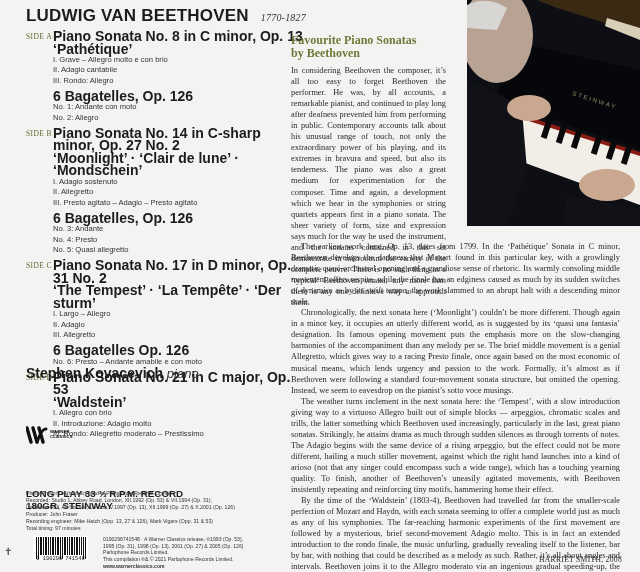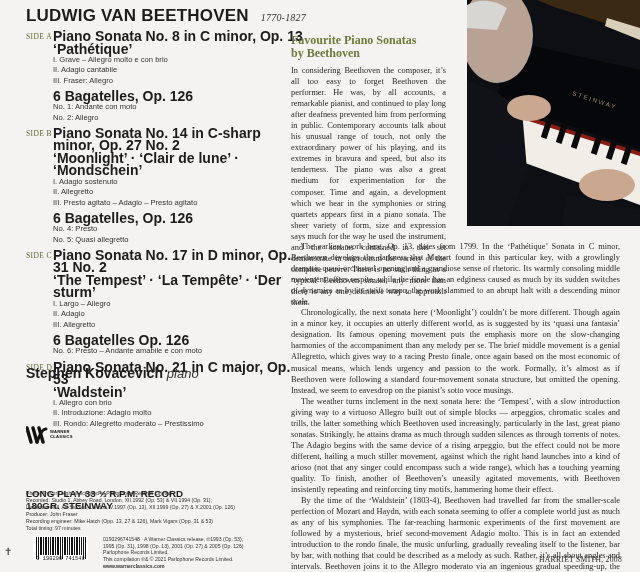--- a/index.html
+++ b/index.html
@@ -59,40 +59,41 @@
 </div>
 
 <div class="abs tracklist">
 
   <div class="side">
     <div class="side-label">SIDE A</div>
     <div class="work">
       <div class="work-title">Piano Sonata No. 8 in C minor, Op. 13 ‘Pathétique’</div>
       <div class="mvt">I. Grave – Allegro molto e con brio</div>
       <div class="mvt">II. Adagio cantabile</div>
-      <div class="mvt">III. Fraser: Allegro</div>
+      <div class="mvt">III. Rondo: Allegro</div>
     </div>
     <div class="work">
       <div class="work-title">6 Bagatelles, Op. 126</div>
       <div class="mvt">No. 1: Andante con moto</div>
       <div class="mvt">No. 2: Allegro</div>
     </div>
   </div>
 
   <div class="side">
     <div class="side-label">SIDE B</div>
     <div class="work">
       <div class="work-title">Piano Sonata No. 14 in C-sharp minor, Op. 27 No. 2</div>
       <div class="work-title">‘Moonlight’ · ‘Clair de lune’ · ‘Mondschein’</div>
       <div class="mvt">I. Adagio sostenuto</div>
       <div class="mvt">II. Allegretto</div>
       <div class="mvt">III. Presto agitato – Adagio – Presto agitato</div>
     </div>
     <div class="work">
       <div class="work-title">6 Bagatelles, Op. 126</div>
+      <div class="mvt">No. 3: Andante</div>
       <div class="mvt">No. 4: Presto</div>
       <div class="mvt">No. 5: Quasi allegretto</div>
     </div>
   </div>
 
   <div class="side">
     <div class="side-label">SIDE C</div>
     <div class="work">
       <div class="work-title">Piano Sonata No. 17 in D minor, Op. 31 No. 2</div>
       <div class="work-title">‘The Tempest’ · ‘La Tempête’ · ‘Der sturm’</div>

